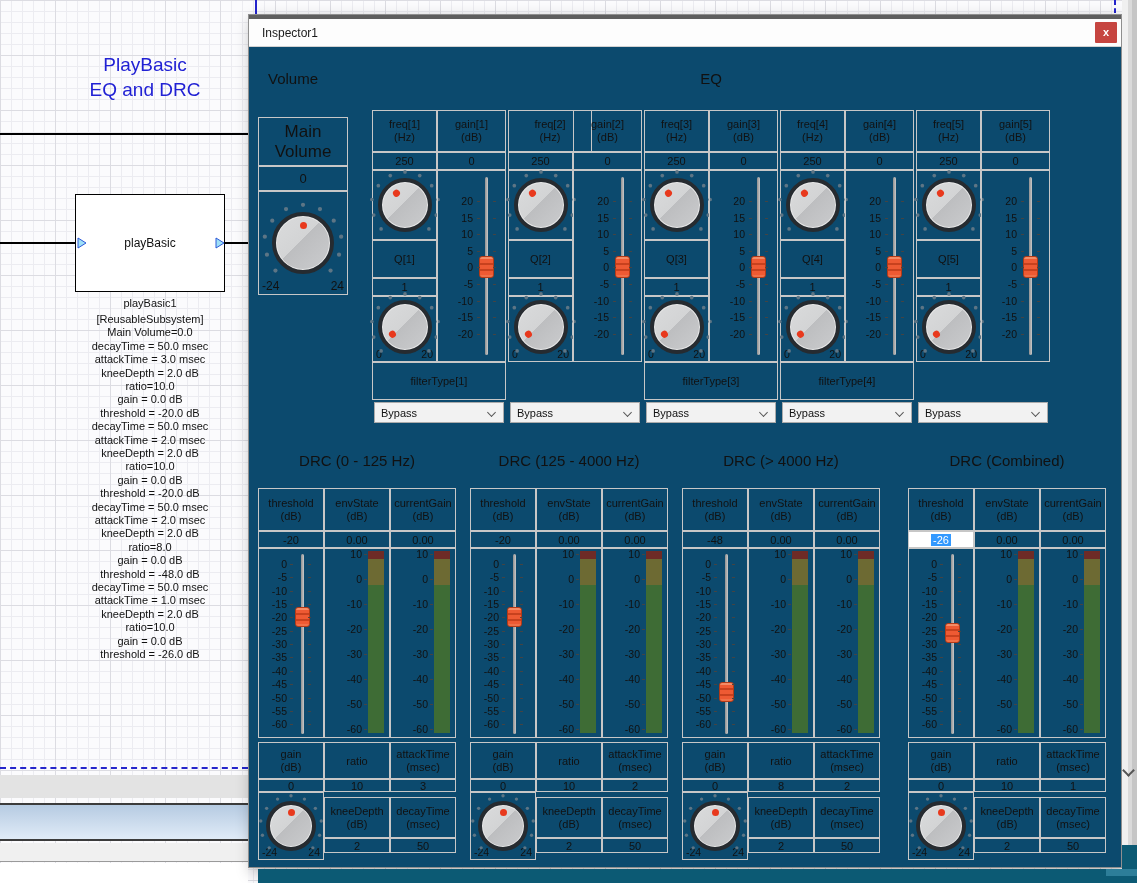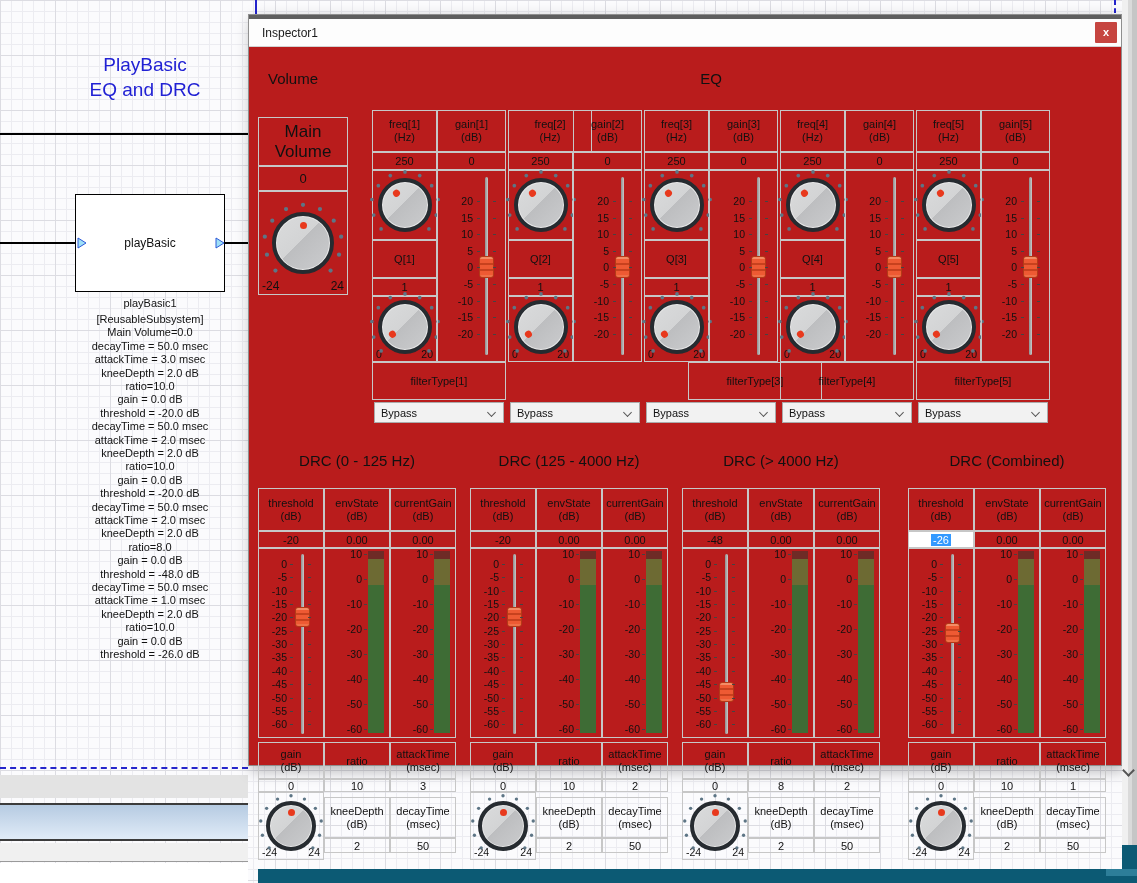--- a/index.html
+++ b/index.html
@@ -37,21 +37,21 @@
   
   .right-strip{position:absolute;left:1122px;top:0;width:15px;height:883px;
     background:linear-gradient(90deg,#f0f0f0 0 40%,#dadada 40% 65%,#c6c6c6 65% 100%);}
   .strip-chevron{position:absolute;left:1124px;top:766px;width:9px;height:9px;
     border-right:2px solid #555;border-bottom:2px solid #555;transform:rotate(45deg);}
   .teal-bottom{position:absolute;left:258px;top:869px;width:879px;height:14px;background:#0c5a74;}
   .teal-right{position:absolute;left:1122px;top:845px;width:15px;height:38px;background:#0c5a74;}
   .teal-light{position:absolute;left:1106px;top:869px;width:31px;height:7px;background:#2d7e99;}
 
   
-  .window{position:absolute;left:248px;top:14px;width:874px;height:752px;background:#b91c1c;
+  .window{position:absolute;left:248px;top:14px;width:874px;height:854px;background:#0c4a6e;
     border:1px solid #8f8f8f;box-shadow:3px 5px 14px rgba(0,0,0,.28);}
   .window-top{position:absolute;left:0;top:0;right:0;height:4px;background:#5f5f5f;}
   .titlebar{position:absolute;left:0;top:4px;right:0;height:28px;background:#fdfdfd;border-bottom:1px solid #d2d2d2;}
   .title{position:absolute;left:13px;top:7px;font-size:12px;color:#1a1a1a;}
   .close-btn{position:absolute;right:4px;top:3px;width:22px;height:21px;background:#c64540;
     color:#fff;font-size:11px;font-weight:bold;text-align:center;line-height:21px;border-radius:1px;}
 
   .heading{position:absolute;font-size:15px;color:#111;}
 
   
@@ -359,21 +359,21 @@
         <div class="tick tick-eq" style="top: 30px;">20</div>
           <div class="tick tick-eq" style="top: 46.6px;">15</div>
           <div class="tick tick-eq" style="top: 63.2px;">10</div>
           <div class="tick tick-eq" style="top: 79.8px;">5</div>
           <div class="tick tick-eq" style="top: 96.4px;">0</div>
           <div class="tick tick-eq" style="top: 113px;">-5</div>
           <div class="tick tick-eq" style="top: 129.6px;">-10</div>
           <div class="tick tick-eq" style="top: 146.2px;">-15</div>
           <div class="tick tick-eq" style="top: 162.8px;">-20</div>
         </div>
-        <div class="cell" style="left:0;top:252px;width:134px;height:38px;margin-left:44px;">filterType[3]</div>
+        <div class="cell" style="left:0;top:252px;width:134px;height:38px;">filterType[3]</div>
         <div class="combo">
           <span>Bypass</span>
           <span class="combo-chevron"></span>
         </div>
       </div>
 
       <div class="eq-ch">
         <div class="cell" style="left:0;top:0;width:65px;height:42px;">
           <div class="h2l">
             <div>freq[4]</div>
@@ -467,21 +467,20 @@
         <div class="tick tick-eq" style="top: 30px;">20</div>
           <div class="tick tick-eq" style="top: 46.6px;">15</div>
           <div class="tick tick-eq" style="top: 63.2px;">10</div>
           <div class="tick tick-eq" style="top: 79.8px;">5</div>
           <div class="tick tick-eq" style="top: 96.4px;">0</div>
           <div class="tick tick-eq" style="top: 113px;">-5</div>
           <div class="tick tick-eq" style="top: 129.6px;">-10</div>
           <div class="tick tick-eq" style="top: 146.2px;">-15</div>
           <div class="tick tick-eq" style="top: 162.8px;">-20</div>
         </div>
-        <div class="cell" style="left:0;top:252px;width:134px;height:38px;">filterType[5]</div>
         <div class="combo">
           <span>Bypass</span>
           <span class="combo-chevron"></span>
         </div>
       </div>
     </div>
 
   <div class="drc-row">
 
       <div class="drc-group">

